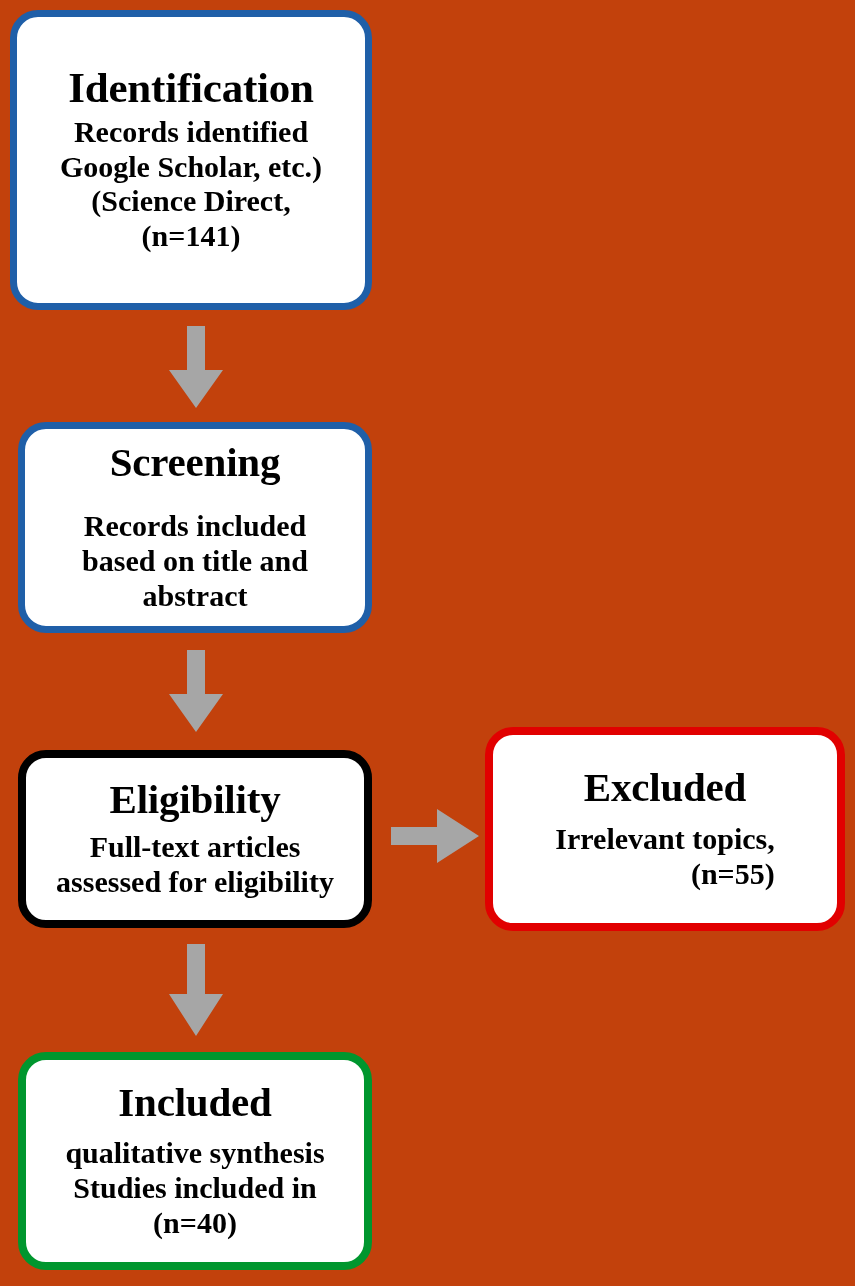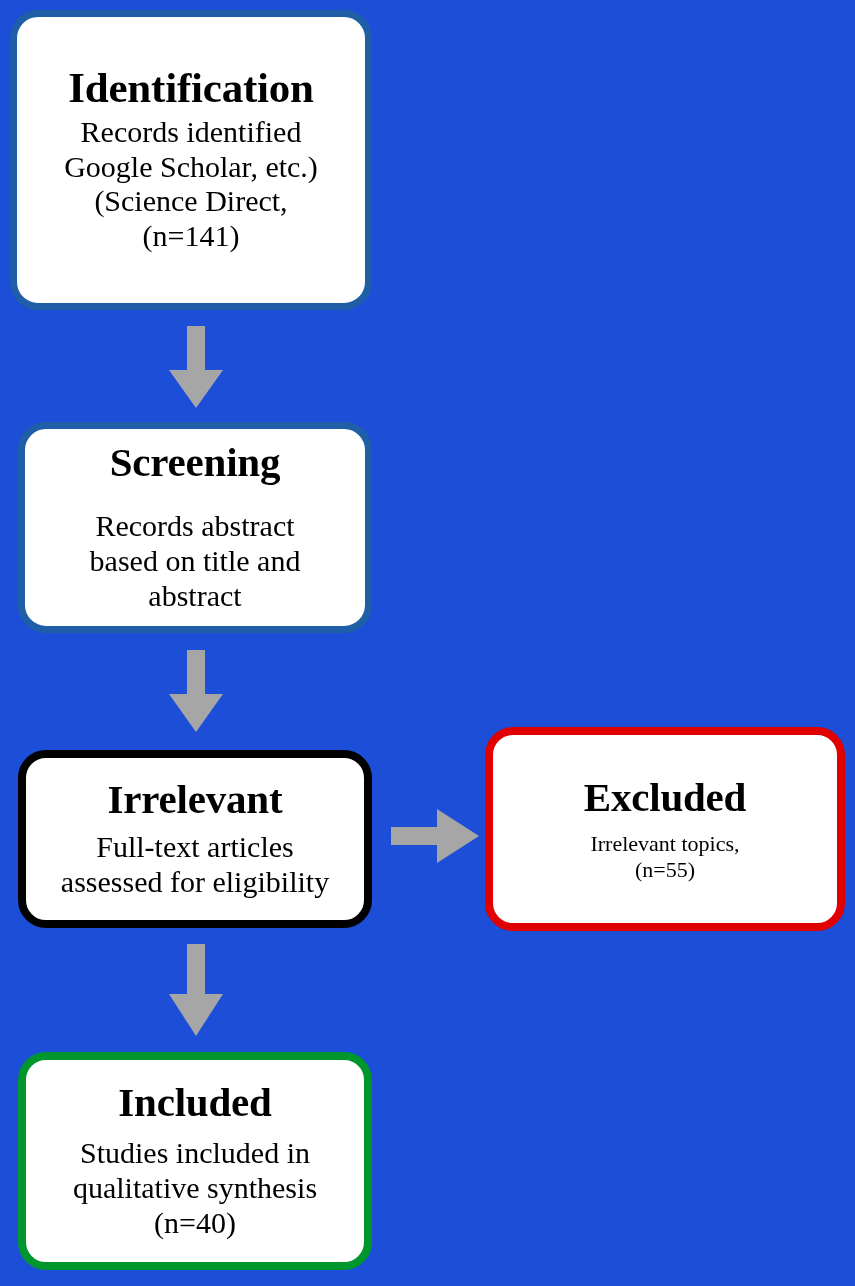--- a/index.html
+++ b/index.html
@@ -8,21 +8,21 @@
     background: #ffffff;
   }
   body {
     font-family: "Liberation Serif", "DejaVu Serif", serif;
     color: #000000;
   }
   #canvas {
     position: relative;
     width: 855px;
     height: 1286px;
-    background: #1d4ed8;
+    background: #c2410c;
     overflow: hidden;
   }
 
   .box {
     position: absolute;
     box-sizing: border-box;
     background: #ffffff;
     border-style: solid;
     border-radius: 28px;
     display: flex;
@@ -32,21 +32,21 @@
     text-align: center;
     padding: 4px 10px;
   }
   .box .heading {
     font-weight: bold;
     line-height: 1.04;
     letter-spacing: -0.2px;
     white-space: nowrap;
   }
   .box .body {
-    font-weight: normal;
+    font-weight: bold;
     line-height: 1.16;
   }
   .box .body div { white-space: nowrap; }
 
   
   #box-identification {
     left: 10px; top: 10px; width: 362px; height: 300px;
     border-width: 7px; border-color: #1F5FA8;
   }
   #box-identification .heading { font-size: 43px; margin-bottom: 4px; }
@@ -61,24 +61,24 @@
 
   #box-eligibility {
     left: 18px; top: 750px; width: 354px; height: 178px;
     border-width: 8px; border-color: #000000;
   }
   #box-eligibility .heading { font-size: 41px; margin-bottom: 9px; }
   #box-eligibility .body { font-size: 30px; }
 
   #box-excluded {
     left: 485px; top: 727px; width: 360px; height: 204px;
-    border-width: 8px; border-color: #E10000;
+    border-width: 8px; border-color: #E10000; text-align: right;
   }
   #box-excluded .heading { font-size: 41px; margin-bottom: 5px; }
-  #box-excluded .body { font-size: 22px; margin-top: 8px; }
+  #box-excluded .body { font-size: 30px; margin-top: 8px; }
 
   #box-included {
     left: 18px; top: 1052px; width: 354px; height: 218px;
     border-width: 8px; border-color: #00962E;
   }
   #box-included .heading { font-size: 41px; margin-bottom: 12px; }
   #box-included .body { font-size: 30px; }
 
   
   .arrow-down {
@@ -114,34 +114,34 @@
 
   <div class="arrow-down" id="arrow-1">
     <svg viewBox="0 0 62 82" width="62" height="82" aria-hidden="true">
       <polygon points="22,0 40,0 40,44 58,44 31,82 4,44 22,44" fill="#A6A6A6"></polygon>
     </svg>
   </div>
 
   <div class="box" id="box-screening">
     <div class="heading">Screening</div>
     <div class="body">
-      <div>Records abstract</div>
+      <div>Records included</div>
       <div>based on title and</div>
       <div>abstract</div>
     </div>
   </div>
 
   <div class="arrow-down" id="arrow-2">
     <svg viewBox="0 0 62 82" width="62" height="82" aria-hidden="true">
       <polygon points="22,0 40,0 40,44 58,44 31,82 4,44 22,44" fill="#A6A6A6"></polygon>
     </svg>
   </div>
 
   <div class="box" id="box-eligibility">
-    <div class="heading">Irrelevant</div>
+    <div class="heading">Eligibility</div>
     <div class="body">
       <div>Full-text articles</div>
       <div>assessed for eligibility</div>
     </div>
   </div>
 
   <div class="arrow-right">
     <svg viewBox="0 0 88 62" width="88" height="62" aria-hidden="true">
       <polygon points="0,22 46,22 46,4 88,31 46,58 46,40 0,40" fill="#A6A6A6"></polygon>
     </svg>
@@ -157,19 +157,19 @@
 
   <div class="arrow-down" id="arrow-3">
     <svg viewBox="0 0 62 92" width="62" height="92" aria-hidden="true">
       <polygon points="22,0 40,0 40,50 58,50 31,92 4,50 22,50" fill="#A6A6A6"></polygon>
     </svg>
   </div>
 
   <div class="box" id="box-included">
     <div class="heading">Included</div>
     <div class="body">
+      <div>qualitative synthesis</div>
       <div>Studies included in</div>
-      <div>qualitative synthesis</div>
       <div>(n=40)</div>
     </div>
   </div>
 
 </div>
 
 </body></html>

